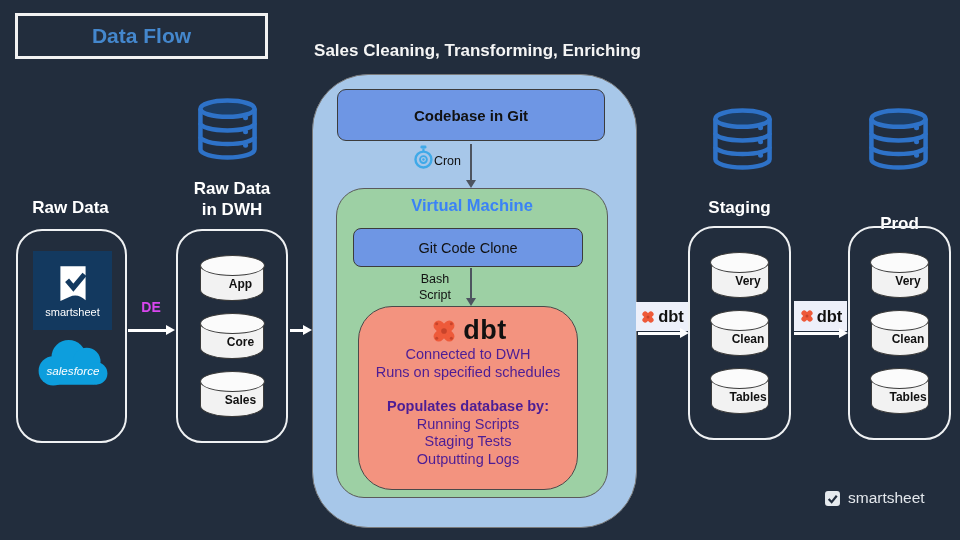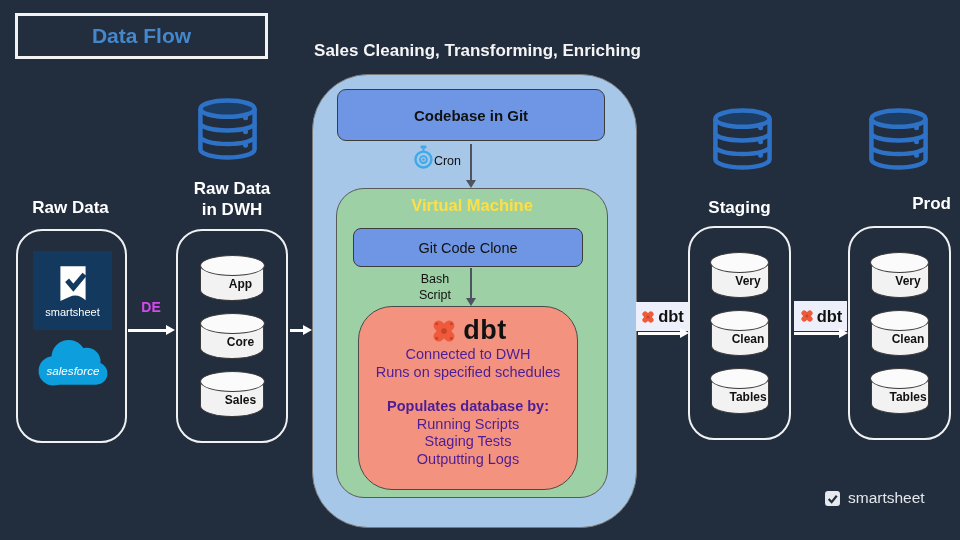--- a/index.html
+++ b/index.html
@@ -57,21 +57,21 @@
   .container-blue { left:312px; top:74px; width:325px; height:454px;
          background:#a7c7e9; border:1.5px solid #7a7a7a; border-radius:56px; }
   .blue-node { background:#6e96e4; border:1.3px solid #3c3c3c;
          display:flex; align-items:center; justify-content:center; }
   .codebase-box { left:337px; top:89px; width:268px; height:52px; border-radius:9px;
          font-size:15px; font-weight:bold; }
   .gitclone-box { left:353px; top:228px; width:230px; height:39px; border-radius:8px; font-size:14.5px; }
   .vm-box { left:336px; top:188px; width:272px; height:310px;
          background:#9dd0a4; border:1.3px solid #5a5a5a; border-radius:28px; }
   .vm-label { left:336px; top:196px; width:272px; text-align:center;
-         font-size:16.5px; font-weight:bold; color:#fde047; }
+         font-size:16.5px; font-weight:bold; color:#3b82f6; }
   .cron-group { left:413px; top:145px; width:48px; display:flex; flex-direction:row; align-items:flex-end; }
   .cron-label, .bash-label { font-size:12.5px; color:#111; line-height:16px; text-align:center; }
   .bash-group { left:403px; top:271px; width:64px; }
 
   .dbt-box { left:358px; top:306px; width:220px; height:184px;
          background:#f3937f; border:1.3px solid #4a4a4a; border-radius:34px;
          display:flex; flex-direction:column; align-items:center; }
   .dbt-logo-row { margin-top:8px; display:flex; align-items:center; gap:4px; }
   .dbt-wordmark { font-size:27px; font-weight:bold; color:#111; letter-spacing:0.5px; }
   .dbt-text { text-align:center; font-size:14.5px; line-height:17.5px; color:#4c1d95; }
@@ -266,21 +266,21 @@
   <svg width="73" height="65" viewBox="0 0 80 72">
     <ellipse cx="40" cy="13" rx="30" ry="9" fill="#1d3c61" stroke="#2e72c8" stroke-width="5"></ellipse>
     <path d="M10,13 v45 a30,9 0 0 0 60,0 v-45" fill="none" stroke="#2e72c8" stroke-width="5"></path>
     <path d="M10,29 a30,8 0 0 0 60,0" fill="none" stroke="#2e72c8" stroke-width="5"></path>
     <path d="M10,44 a30,8 0 0 0 60,0" fill="none" stroke="#2e72c8" stroke-width="5"></path>
     <circle cx="60" cy="23" r="2.8" fill="#2e72c8"></circle>
     <circle cx="60" cy="38.5" r="2.8" fill="#2e72c8"></circle>
     <circle cx="60" cy="53.5" r="2.8" fill="#2e72c8"></circle>
   </svg>
 </div>
-<div class="abs col-label" style="left:848px; top:193px; width:103px;text-align:right;">Prod</div>
+<div class="abs col-label" style="left:848px; top:213px; width:103px;">Prod</div>
 <div class="abs outline-rect" style="left:848px; top:226px; width:103px; height:214px;">
   <div class="cyl small">
     <span class="cyl-label">Very</span>
     </div>
   <div class="cyl small">
     <span class="cyl-label">Clean</span>
     </div>
   <div class="cyl small">
     <span class="cyl-label">Tables</span>
     </div>

